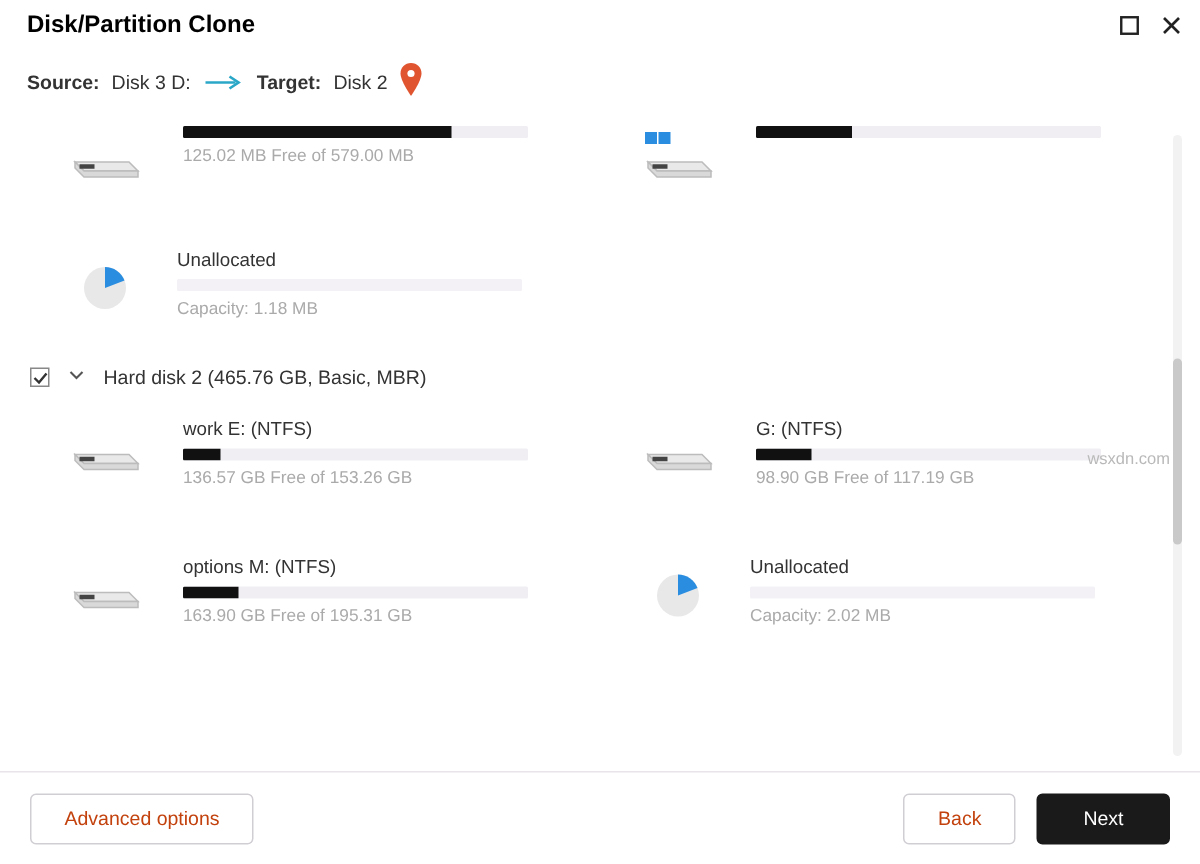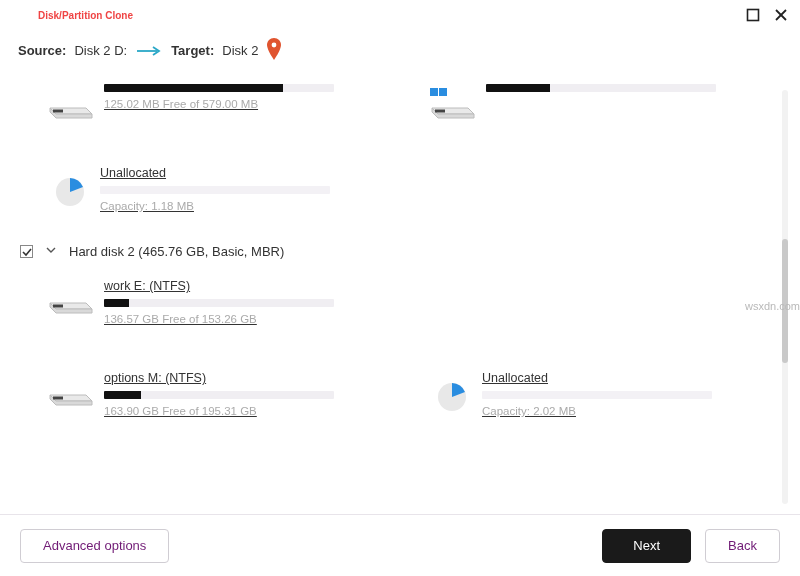--- a/index.html
+++ b/index.html
@@ -1,44 +1,44 @@
 <!DOCTYPE html>
 <html><head>
 <meta charset="utf-8">
 <style>
   * { box-sizing: border-box; margin: 0; padding: 0; }
   body { font-family: "Segoe UI", Arial, sans-serif; font-size: 13px; color: #333; background: #fff; width: 800px; height: 576px; overflow: hidden; position: relative; }
   .titlebar { display: flex; align-items: center; justify-content: space-between; padding: 8px 12px 12px 18px; }
-  .titlebar .title { font-size: 10px; font-weight: 600; color: #ef4444; margin-left: 20px; }
+  .titlebar .title { font-size: 16px; font-weight: 600; color: #000000; }
   .win-controls { display: flex; gap: 14px; align-items: center; }
   .win-controls span { width: 14px; height: 14px; display: inline-flex; align-items: center; justify-content: center; cursor: pointer; }
   .path-row { display: flex; align-items: center; gap: 8px; padding: 4px 18px 10px 18px; font-size: 13px; text-align: center; }
   .path-row b { font-weight: 600; }
   .arrow { width: 28px; height: 12px; position: relative; }
   .arrow svg { width: 100%; height: 100%; }
   .pin-icon svg { width: 16px; height: 22px; }
   .content { position: absolute; top: 78px; bottom: 64px; left: 18px; right: 26px; overflow-y: auto; border-top: none; }
   .scrollbar { position: absolute; right: 12px; top: 90px; bottom: 72px; width: 6px; background: #f2f2f2; border-radius: 3px; }
   .scrollbar .thumb { position: absolute; left: 0; width: 6px; background: #c9c9c9; border-radius: 3px; top: 36%; height: 30%; }
   .row2 { display: flex; padding: 6px 0 18px 28px; gap: 42px; }
-  .cell { display: flex; gap: 10px; width: 340px; text-decoration: underline; }
+  .cell { display: flex; gap: 28px; width: 340px; }
   .disk-icon { width: 48px; height: 36px; flex: 0 0 48px; }
   .pie-icon { width: 40px; height: 40px; flex: 0 0 40px; margin-top: 4px; margin-left: 4px; }
   .info { flex: 1; }
   .pname { font-size: 12.5px; color: #333; margin-bottom: 6px; }
   .bar { height: 8px; width: 230px; background: #f0eef2; border-radius: 1px; overflow: hidden; margin-bottom: 6px; }
   .bar .fill { height: 100%; background: #111; }
   .bar.disabled { background: #f3f1f5; }
   .subtext { font-size: 11.5px; color: #aaa; }
   .group-header { display: flex; align-items: center; gap: 12px; padding: 14px 0 14px 2px; font-size: 13px; color: #333; }
   .chk { width: 13px; height: 13px; border: 1px solid #888; display: inline-flex; align-items: center; justify-content: center; font-size: 10px; color: #333; }
   .chevron { display:inline-block; transform: rotate(0deg); }
   .spacer { height: 22px; }
   .footer { position: absolute; bottom: 0; left: 0; right: 0; height: 62px; border-top: 1px solid #e8e4ea; display: flex; align-items: center; padding: 0 20px; justify-content: space-between; }
-  .btn { height: 34px; padding: 0 22px; border: 1px solid #d0cdd3; background: #fff; border-radius: 4px; font-size: 13px; color: #701a75; cursor: pointer; display:inline-flex; align-items:center; }
+  .btn { height: 34px; padding: 0 22px; border: 1px solid #d0cdd3; background: #fff; border-radius: 4px; font-size: 13px; color: #c2410c; cursor: pointer; display:inline-flex; align-items:center; }
   .btn.primary { background: #1a1a1a; color: #fff; border-color: #1a1a1a; padding: 0 30px; }
   .right-btns { display: flex; gap: 14px; }
   .watermark { position: absolute; right: 0; top: 44%; font-size: 11px; color: #bbb; writing-mode: horizontal-tb; transform-origin: right top; }
   .watermark span { letter-spacing: 0; }
 </style>
 </head>
 <body>
 
 <div class="titlebar">
   <div class="title">Disk/Partition Clone</div>
@@ -52,21 +52,21 @@
       <svg viewBox="0 0 14 14">
           <line x1="2" y1="2" x2="12" y2="12" stroke="#222" stroke-width="1.8"></line>
           <line x1="12" y1="2" x2="2" y2="12" stroke="#222" stroke-width="1.8"></line>
         </svg>
     </span>
   </div>
 </div>
 
 <div class="path-row">
   <b>Source:</b>
-  <span>Disk 2 D:</span>
+  <span>Disk 3 D:</span>
   <span class="arrow">
     <svg viewBox="0 0 28 12">
         <line x1="2" y1="6" x2="22" y2="6" stroke="#2aa7c7" stroke-width="1.8"></line>
         <polyline points="18,2 24,6 18,10" fill="none" stroke="#2aa7c7" stroke-width="1.8"></polyline>
       </svg>
   </span>
   <b>Target:</b>
   <span>Disk 2</span>
   <span class="pin-icon">
     <svg viewBox="0 0 16 22">
@@ -154,20 +154,36 @@
           </svg>
       </div>
       <div class="info">
         <div class="pname">work E: (NTFS)</div>
         <div class="bar">
             <div class="fill" style="width:11%"></div>
           </div>
         <div class="subtext">136.57 GB Free of 153.26 GB</div>
       </div>
     </div>
+    <div class="cell">
+      <div class="disk-icon">
+        <svg viewBox="0 0 48 36">
+            <path d="M4 24 L40 24 L46 30 L10 30 Z" fill="#e9e9e9" stroke="#bcbcbc"></path>
+            <path d="M4 24 L4 28 L10 34 L46 34 L46 30 L10 30 Z" fill="#d9d9d9" stroke="#bcbcbc"></path>
+            <rect x="7" y="25.5" width="10" height="3" fill="#444"></rect>
+          </svg>
+      </div>
+      <div class="info">
+        <div class="pname">G: (NTFS)</div>
+        <div class="bar">
+            <div class="fill" style="width:16%"></div>
+          </div>
+        <div class="subtext">98.90 GB Free of 117.19 GB</div>
+      </div>
+    </div>
   </div>
 
   <div class="spacer"></div>
 
   <div class="row2">
     <div class="cell">
       <div class="disk-icon">
         <svg viewBox="0 0 48 36">
             <path d="M4 24 L40 24 L46 30 L10 30 Z" fill="#e9e9e9" stroke="#bcbcbc"></path>
             <path d="M4 24 L4 28 L10 34 L46 34 L46 30 L10 30 Z" fill="#d9d9d9" stroke="#bcbcbc"></path>
@@ -196,27 +212,27 @@
       </div>
     </div>
   </div>
 
 </div>
 
 <div class="scrollbar">
     <div class="thumb"></div>
   </div>
 
-<div class="watermark" style="position:absolute; right:0; top:300px; transform:rotate(0deg); font-size:11px; color:#b9b9b9;"><span>wsxdn.com</span></div>
+<div class="watermark" style="position:absolute; right:20px; top:300px; transform:rotate(0deg); font-size:11px; color:#b9b9b9;"><span>wsxdn.com</span></div>
 
 <div class="footer">
   <button class="btn">
       <span>Advanced options</span>
     </button>
   <div class="right-btns">
+    <button class="btn">
+        <span>Back</span>
+      </button>
     <button class="btn primary">
         <span>Next</span>
       </button>
-    <button class="btn">
-        <span>Back</span>
-      </button>
   </div>
 </div>
 
 </body></html>

